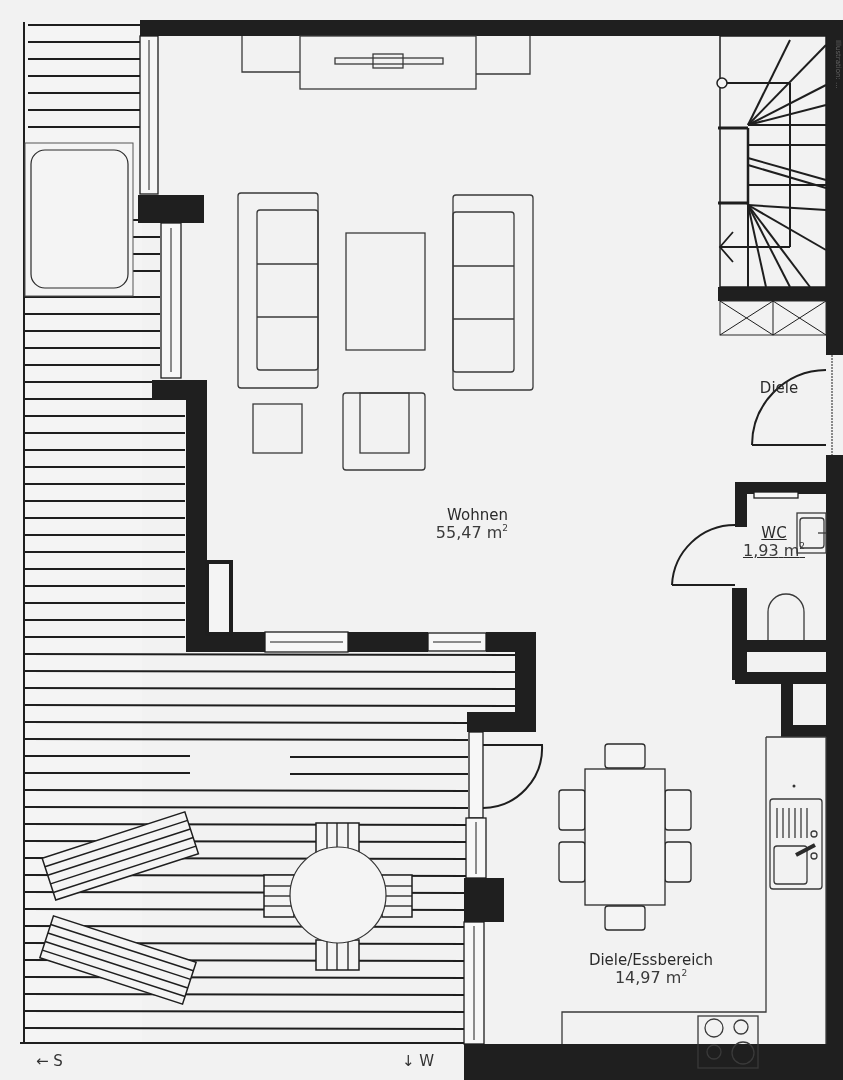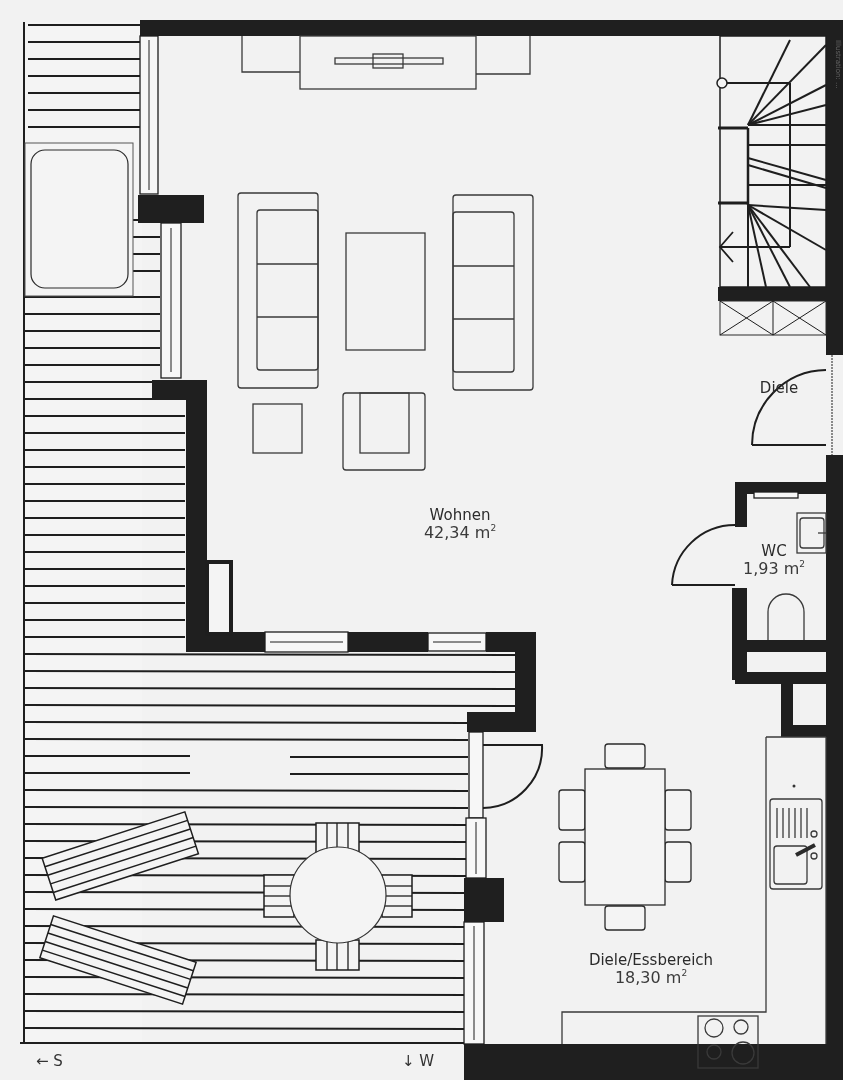--- a/index.html
+++ b/index.html
@@ -288,33 +288,33 @@
     <line x1="264" y1="896" x2="294" y2="896" stroke="#1e1e1e" stroke-width="1.3"></line>
     <line x1="264" y1="906" x2="294" y2="906" stroke="#1e1e1e" stroke-width="1.3"></line>
     <rect x="382" y="875" width="30" height="42" fill="#f4f4f4" stroke="#1e1e1e" stroke-width="1.5"></rect>
     <line x1="382" y1="886" x2="412" y2="886" stroke="#1e1e1e" stroke-width="1.3"></line>
     <line x1="382" y1="896" x2="412" y2="896" stroke="#1e1e1e" stroke-width="1.3"></line>
     <line x1="382" y1="906" x2="412" y2="906" stroke="#1e1e1e" stroke-width="1.3"></line>
     <circle cx="338" cy="895" r="48" fill="#f4f4f4" stroke="#333" stroke-width="1.2"></circle>
   </g>
 </svg>
 
-<div class="label" style="left:396px; top:508px; width:128px;">
+<div class="label" style="left:380px; top:508px; width:128px;text-align:right;">
   <span class="room-name">Wohnen</span>
-  <span class="room-area"><span>42,34</span> <span>m</span><sup>2</sup></span>
+  <span class="room-area"><span>55,47</span> <span>m</span><sup>2</sup></span>
 </div>
 
-<div class="label" style="left:726px; top:544px; width:96px;">
+<div class="label" style="left:726px; top:526px; width:96px;text-decoration:underline;">
   <span class="room-name">WC</span>
   <span class="room-area"><span>1,93</span> <span>m</span><sup>2</sup></span>
 </div>
 
 <div class="label" style="left:554px; top:953px; width:194px;">
   <span class="room-name">Diele/Essbereich</span>
-  <span class="room-area"><span>18,30</span> <span>m</span><sup>2</sup></span>
+  <span class="room-area"><span>14,97</span> <span>m</span><sup>2</sup></span>
 </div>
 
 <div class="label" style="left:744px; top:381px; width:70px;">
   <span class="room-name">Diele</span>
 </div>
 
 <div class="dir" style="left:36px; top:1052px;">← S</div>
 <div class="dir" style="left:402px; top:1052px;">↓ W</div>
 
 <div class="credit" style="left:842px; top:40px;">Illustration: ...</div>

